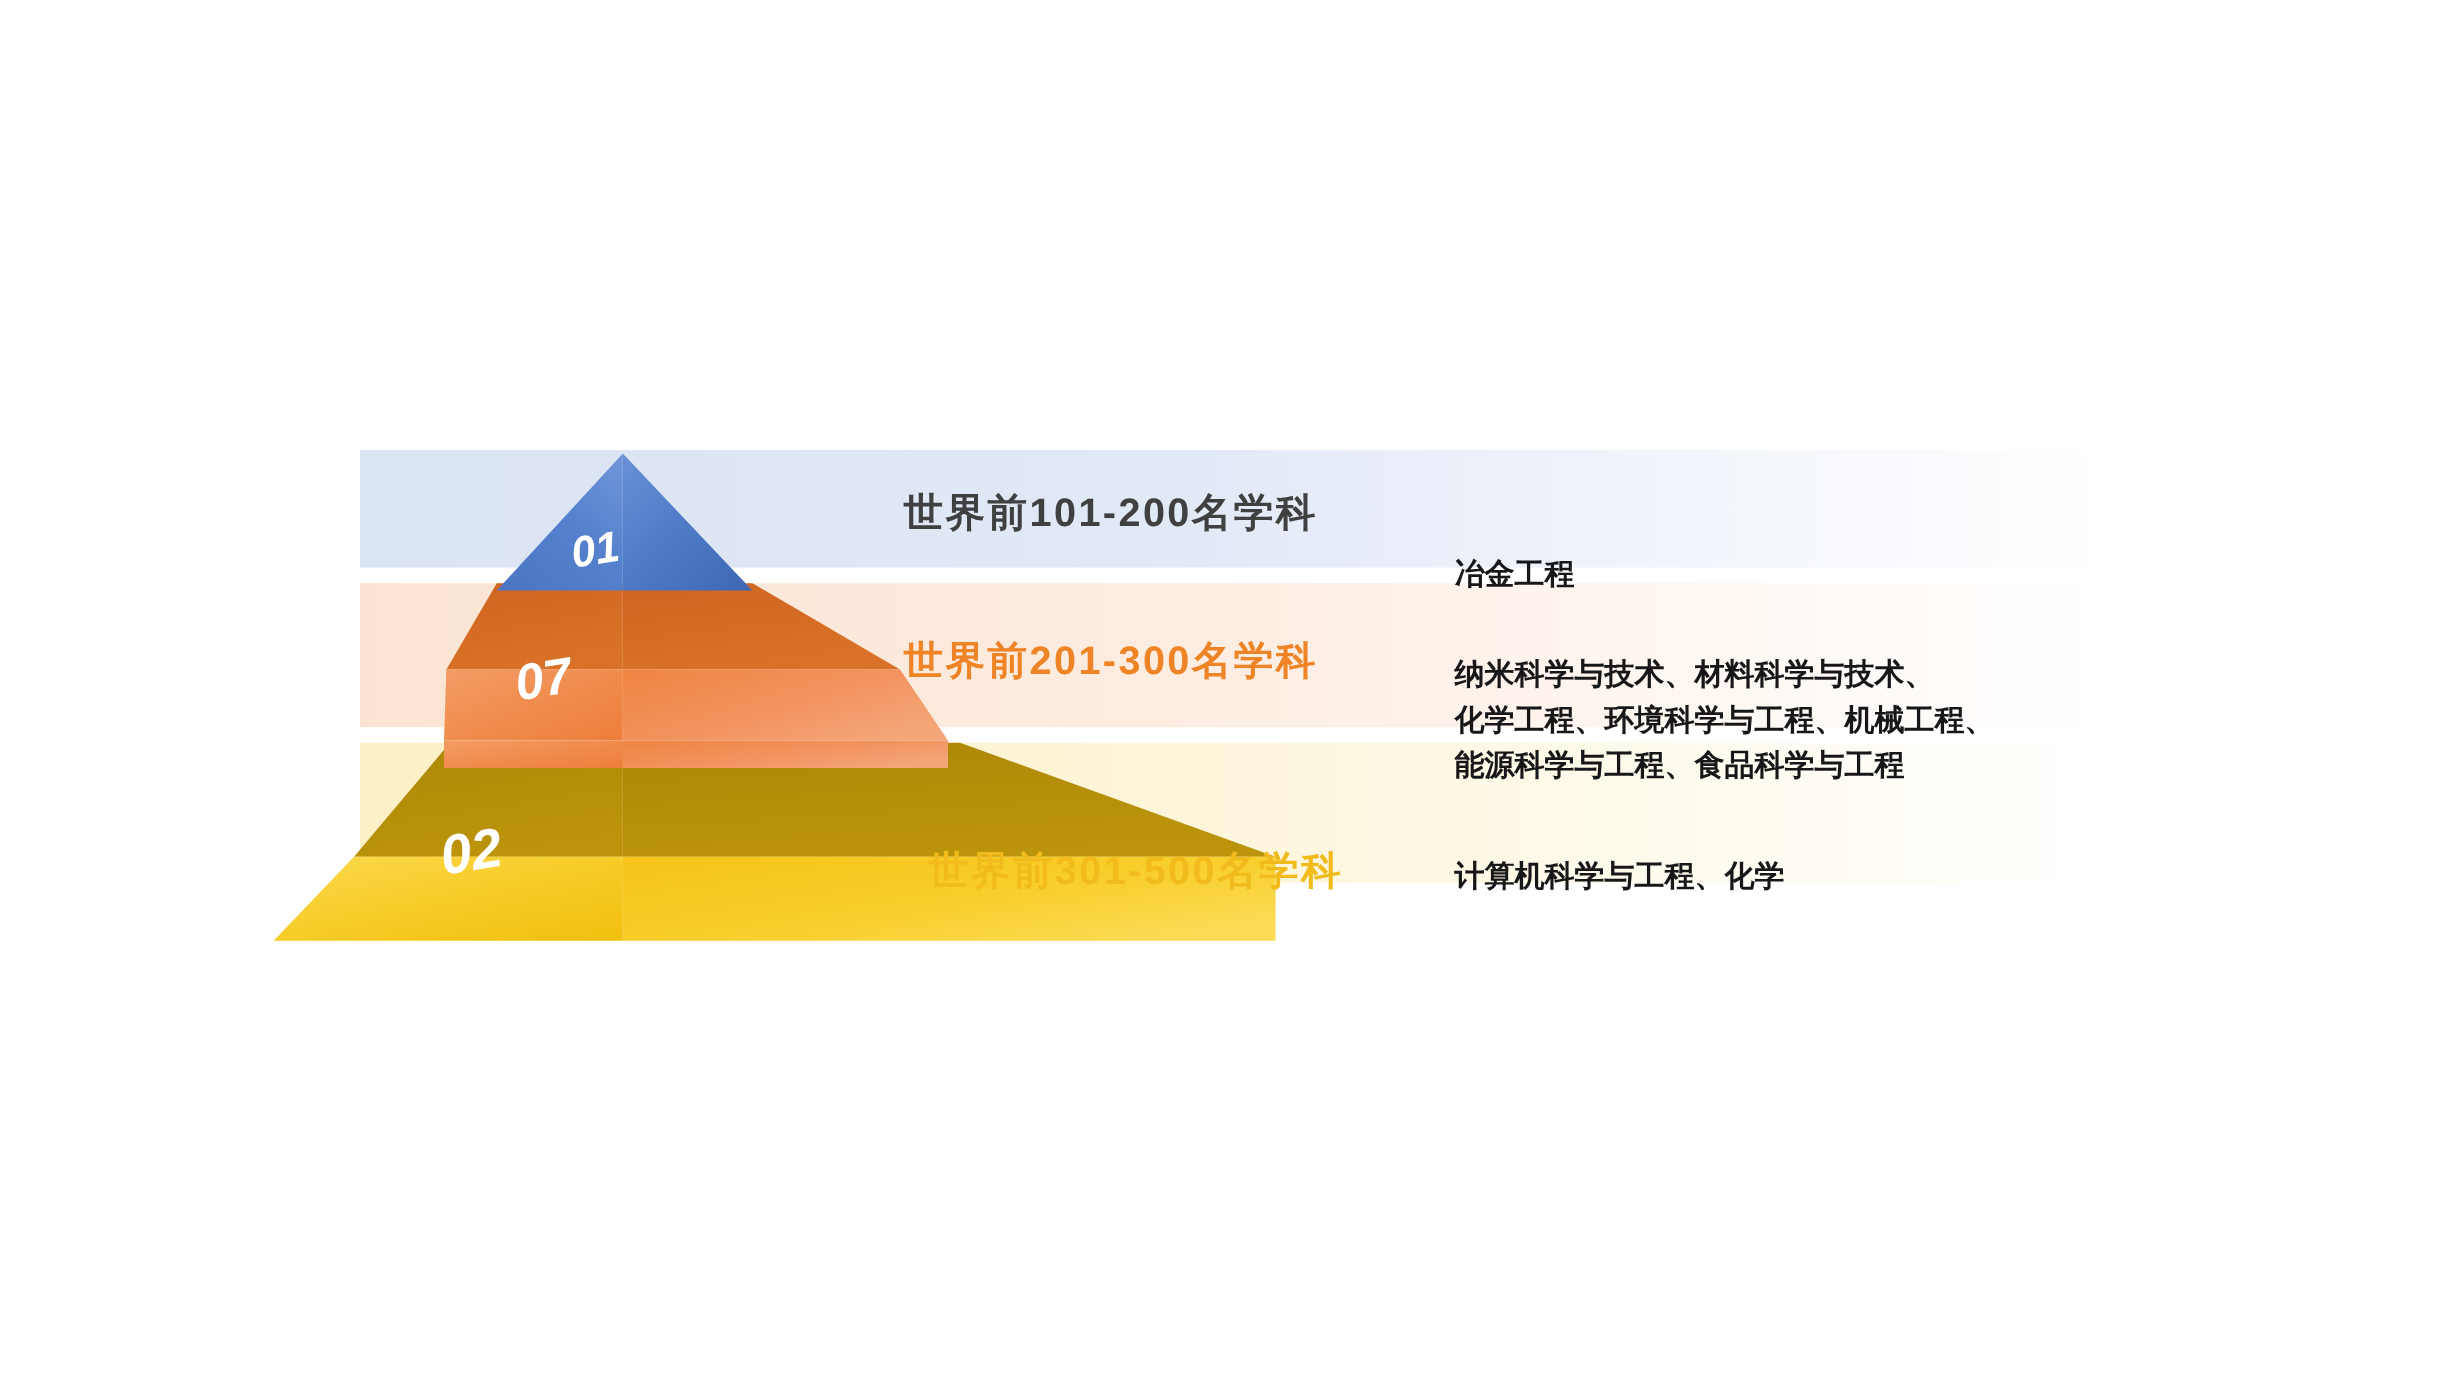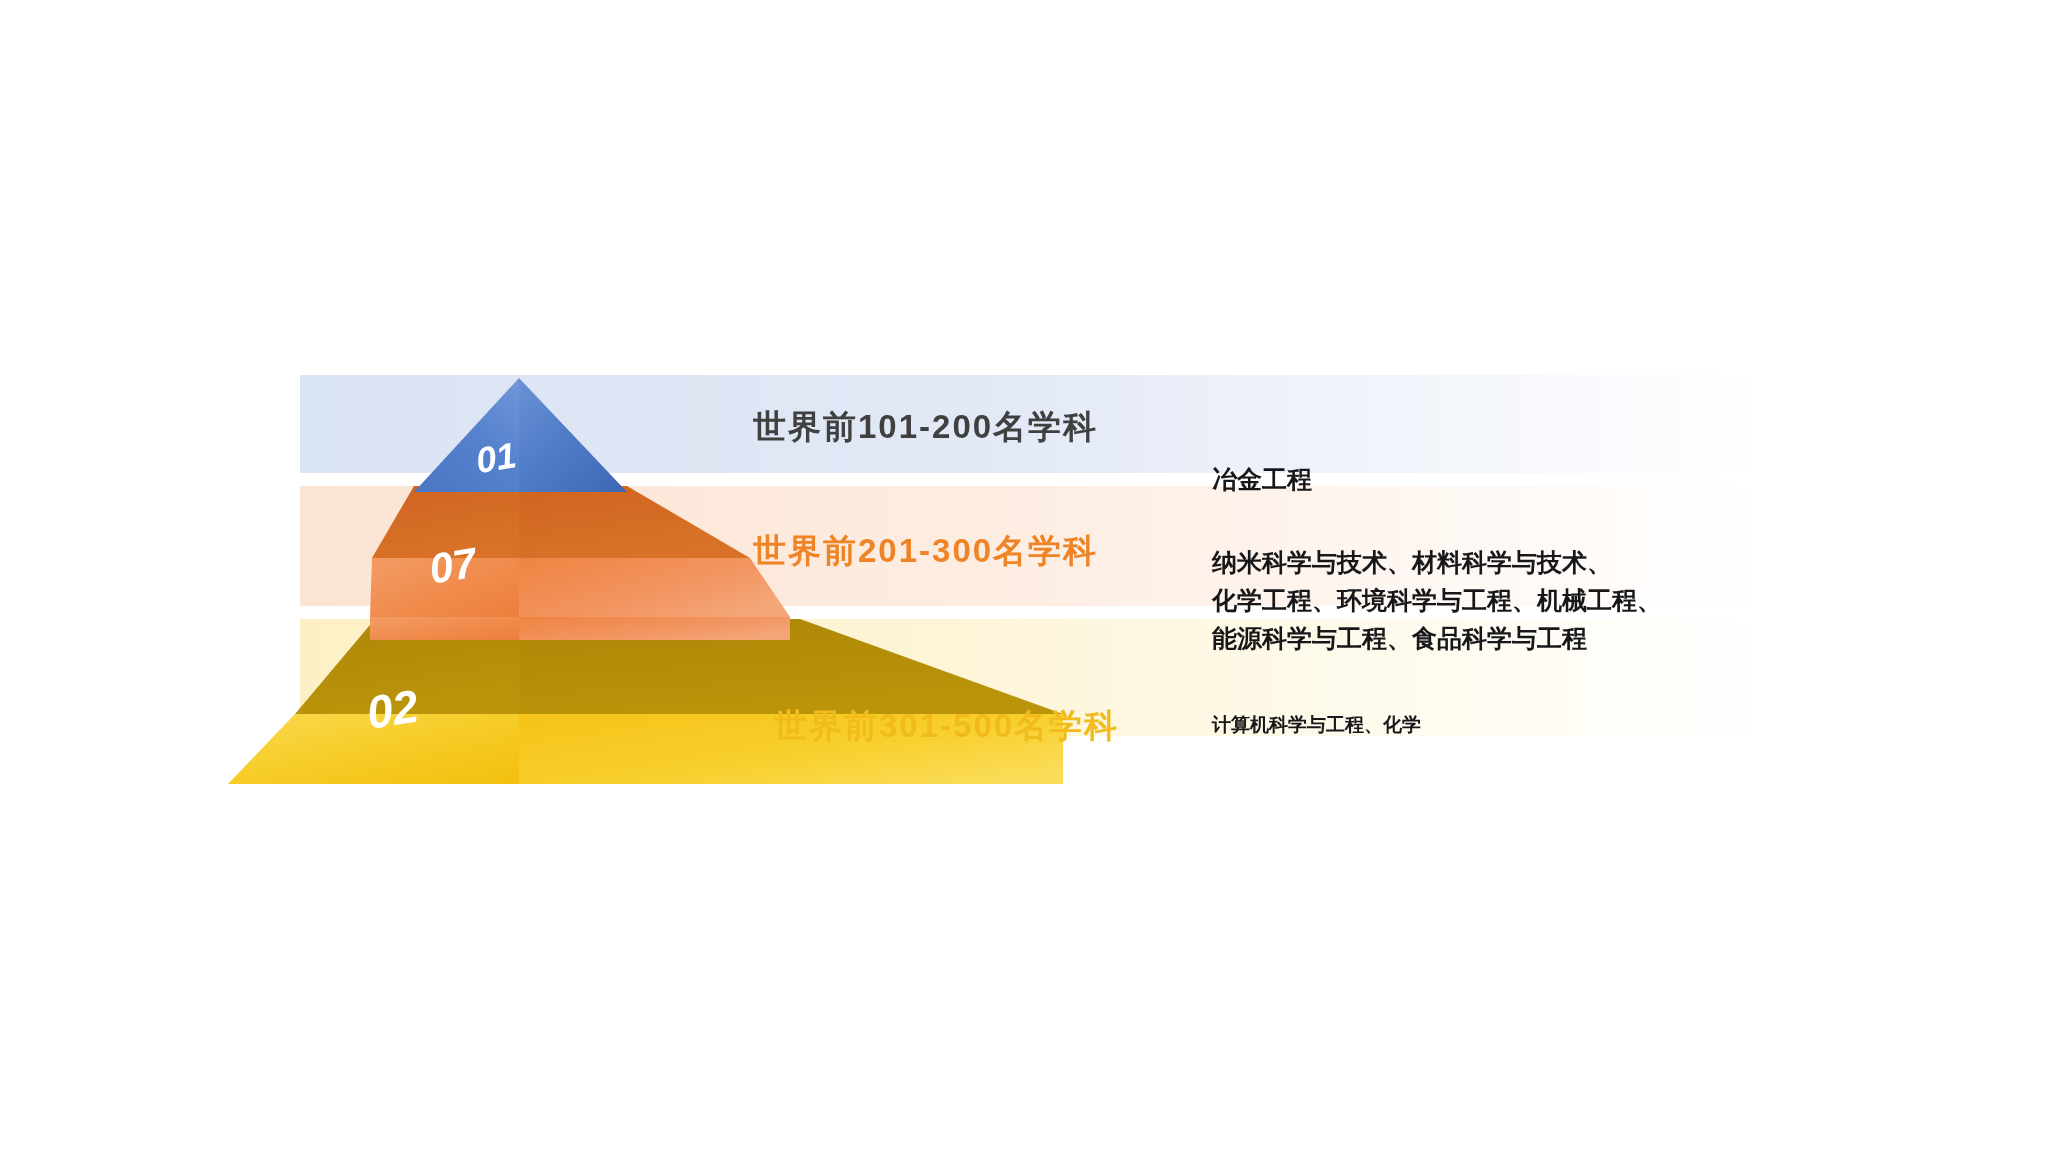--- a/index.html
+++ b/index.html
@@ -42,21 +42,21 @@
   .tier-number {
     font-style: italic;
     font-weight: bold;
     fill: #ffffff;
   }
   .row1-label { color: #404040; font-size: 33px; }
   .row2-label { color: #ee8426; font-size: 33px; }
   .row3-label { color: #f0bb1b; font-size: 33px; }
   .content-1 { font-size: 25px; }
   .content-2 { font-size: 25px; }
-  .content-3 { font-size: 19px; }
+  .content-3 { font-size: 25px; }
 </style>
 </head>
 <body>
 
 <div id="stage">
 
   <svg id="infographic" viewBox="0 0 2048 1152" xmlns="http://www.w3.org/2000/svg">
 
     <defs>
 

